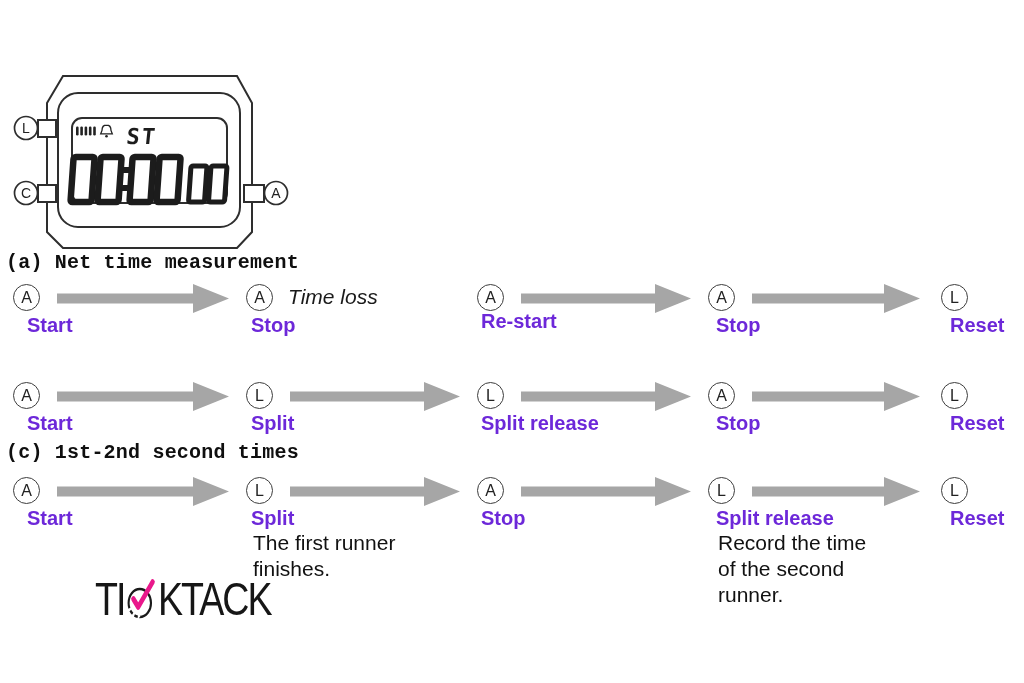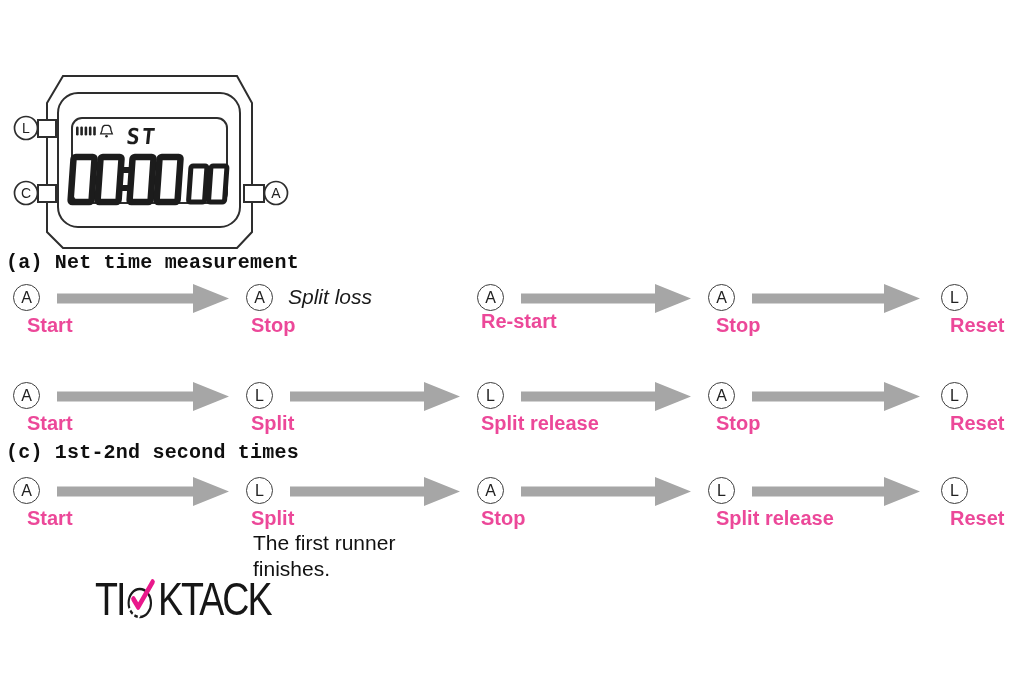--- a/index.html
+++ b/index.html
@@ -13,21 +13,21 @@
     white-space:nowrap; color:#0f0f0f; letter-spacing:0.2px;font-family:Liberation Mono, monospace;
   }
   .badge {
     position:absolute; width:25px; height:25px; box-sizing:content-box;
     border:1.6px solid #3d3d3d; border-radius:50%;
     display:flex; align-items:center; justify-content:center;
     font-size:16px; color:#222; background:#fff; line-height:1;
   }
   .step-label {
     position:absolute; font-size:20px; font-weight:bold;
-    white-space:nowrap; color:#ec4899; line-height:22px;
+    white-space:nowrap; color:#6d28d9; line-height:22px;
   }
   .note {
     position:absolute; font-size:21px; font-style:italic;
     white-space:nowrap; color:#1a1a1a;
   }
   .desc {
     position:absolute; font-size:21px; line-height:26px;
     white-space:pre-line; color:#111;
   }
   .arrow { position:absolute; }
@@ -90,21 +90,21 @@
     </g>
   </svg>
 
   <div class="sec-title" style="left:6px;top:251px">(a) Net time measurement</div>
 
   <div class="badge" style="left:13px;top:284px">A</div>
   <svg class="arrow" style="left:57px;top:283px" width="172" height="31">
     <polygon points="0,10.5 136,10.5 136,1 172,15.5 136,30 136,20.5 0,20.5" fill="#a6a6a6"></polygon>
   </svg>
   <div class="badge" style="left:246px;top:284px">A</div>
-  <div class="note" style="left:288px;top:285px">Split loss</div>
+  <div class="note" style="left:288px;top:285px">Time loss</div>
   <div class="badge" style="left:477px;top:284px">A</div>
   <svg class="arrow" style="left:521px;top:283px" width="170" height="31">
     <polygon points="0,10.5 134,10.5 134,1 170,15.5 134,30 134,20.5 0,20.5" fill="#a6a6a6"></polygon>
   </svg>
   <div class="badge" style="left:708px;top:284px">A</div>
   <svg class="arrow" style="left:752px;top:283px" width="168" height="31">
     <polygon points="0,10.5 132,10.5 132,1 168,15.5 132,30 132,20.5 0,20.5" fill="#a6a6a6"></polygon>
   </svg>
   <div class="badge" style="left:941px;top:284px">L</div>
 
@@ -160,20 +160,23 @@
   <div class="badge" style="left:941px;top:477px">L</div>
 
   <div class="step-label" style="left:27px;top:507px">Start</div>
   <div class="step-label" style="left:251px;top:507px">Split</div>
   <div class="step-label" style="left:481px;top:507px">Stop</div>
   <div class="step-label" style="left:716px;top:507px">Split release</div>
   <div class="step-label" style="left:950px;top:507px">Reset</div>
 
   <div class="desc" style="left:253px;top:530px;width:218px">The first runner
 finishes.</div>
+  <div class="desc" style="left:718px;top:530px;width:200px">Record the time
+of the second
+runner.</div>
 
   <div class="logo" style="left:95px;top:576px">
     <span class="logo-txt">TI</span>
     <svg class="logo-mark" width="40" height="46" viewBox="0 0 40 46">
       <circle cx="18" cy="27" r="14" fill="none" stroke="#1a1a1a" stroke-width="2.6" pathLength="100" stroke-dasharray="25 3 5 3 5 3 56"></circle>
       <polyline points="10,23 16,31 34,6" fill="none" stroke-width="5.5" stroke-linecap="round" stroke-linejoin="round" stroke="#e9188b"></polyline>
     </svg>
     <span class="logo-txt">KTACK</span>
   </div>
 

